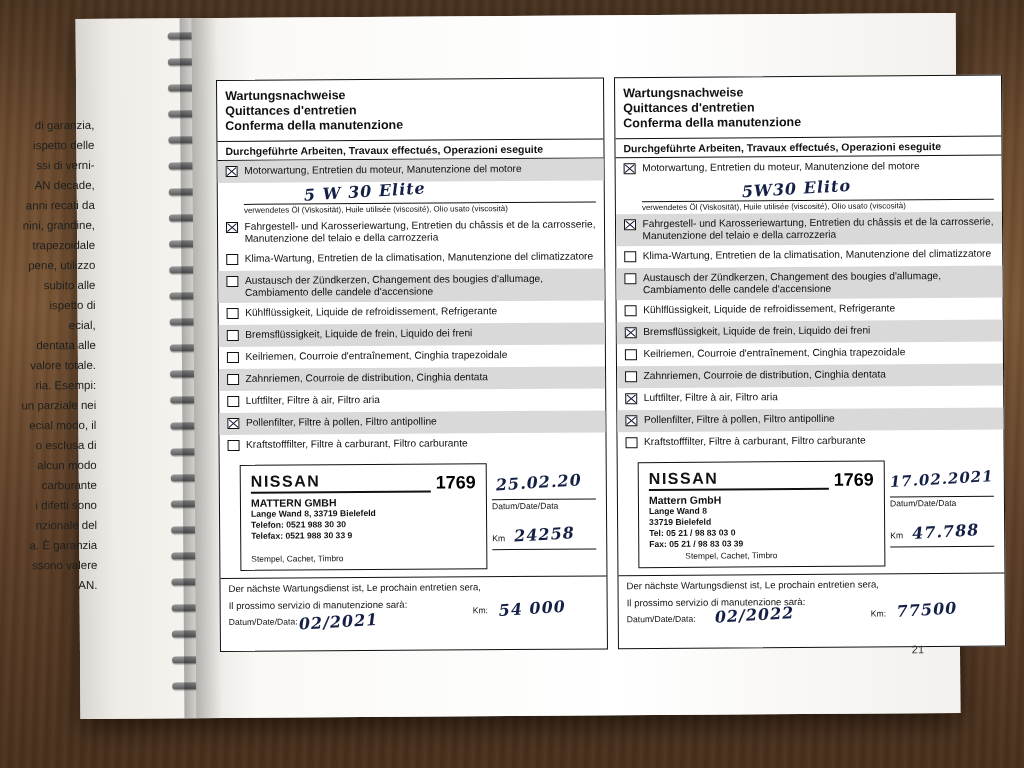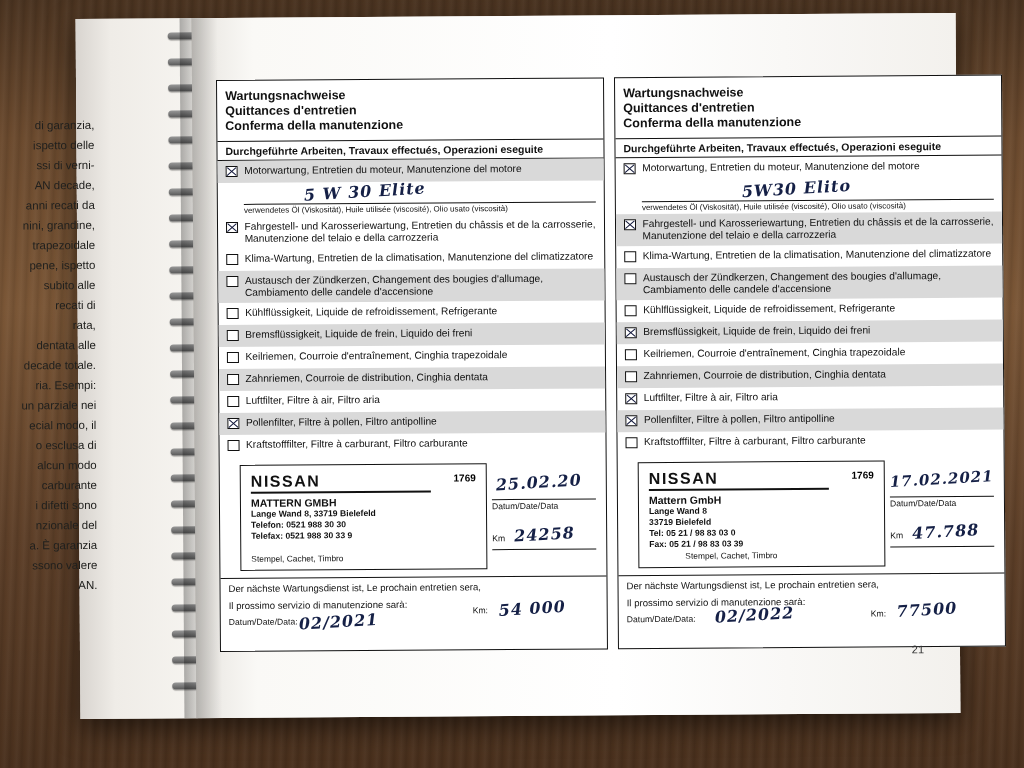--- a/index.html
+++ b/index.html
@@ -102,21 +102,21 @@
   .stampbox{
     position:absolute;border:1.5px solid #111;background:#fff;
   }
   .stamp{
     position:absolute;color:#111;
   }
   .stamp .brand{font-size:16px;font-weight:bold;letter-spacing:1.5px;}
   .stamp .rule{border-bottom:2px solid #111;margin:1px 0 3px 0;}
   .stamp .co{font-size:10.5px;font-weight:bold;}
   .stamp .ln{font-size:8.6px;font-weight:bold;line-height:11px;}
-  .stampnum{position:absolute;font-size:10px;font-weight:bold;text-align:right;}
+  .stampnum{position:absolute;font-size:18px;font-weight:bold;text-align:right;}
   .stamplabel{position:absolute;font-size:8.4px;color:#111;}
   .fieldlabel{font-size:8.6px;color:#111;}
   .footer{
     position:absolute;left:0;right:0;border-top:1.5px solid #111;
   }
   .footer .t{font-size:9.6px;line-height:12.5px;color:#111;padding:4px 8px 0 8px;}
   .pagenum{
     position:absolute;font-size:11px;color:#333;
   }
   .shadow-edge{
@@ -138,31 +138,31 @@
         <div>ispetto delle</div>
         <div>ssi di verni-</div>
         <div></div>
         <div>AN decade,</div>
         <div></div>
         <div>anni recati da</div>
         <div></div>
         <div>nini, grandine,</div>
         <div>trapezoidale</div>
         <div></div>
-        <div>pene, ispetto</div>
+        <div>pene, utilizzo</div>
         <div></div>
         <div>subito alle</div>
         <div></div>
-        <div>recati di</div>
-        <div></div>
-        <div></div>
-        <div>rata,</div>
+        <div>ispetto di</div>
+        <div></div>
+        <div></div>
+        <div>ecial,</div>
         <div>dentata alle</div>
         <div></div>
-        <div>decade totale.</div>
+        <div>valore totale.</div>
         <div></div>
         <div>ria. Esempi:</div>
         <div></div>
         <div></div>
         <div>un parziale nei</div>
         <div>ecial modo, il</div>
         <div>o esclusa di</div>
         <div>alcun modo</div>
         <div> carburante</div>
         <div></div>

